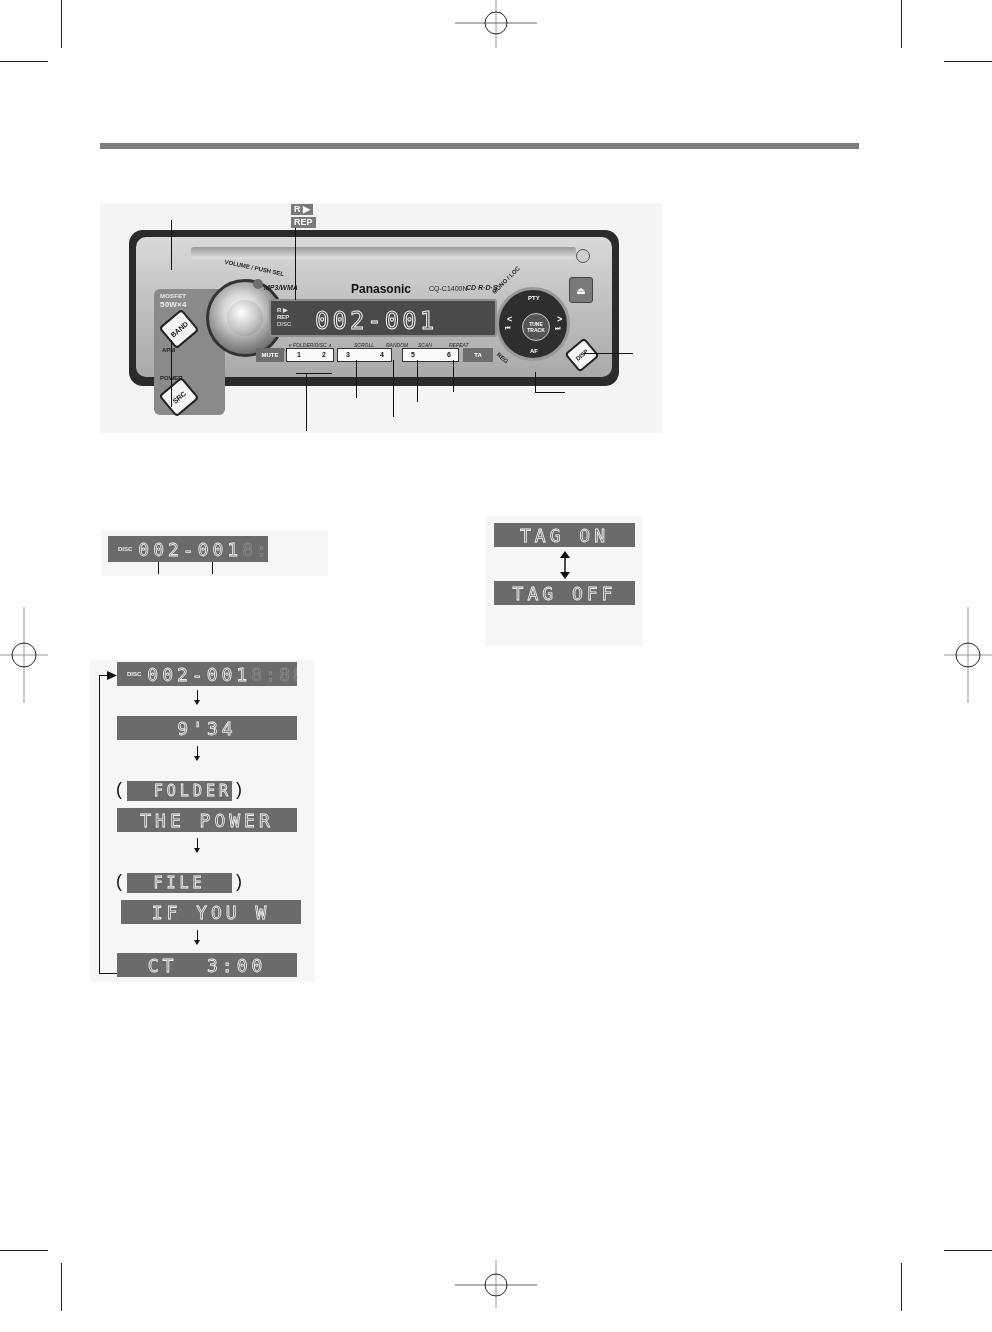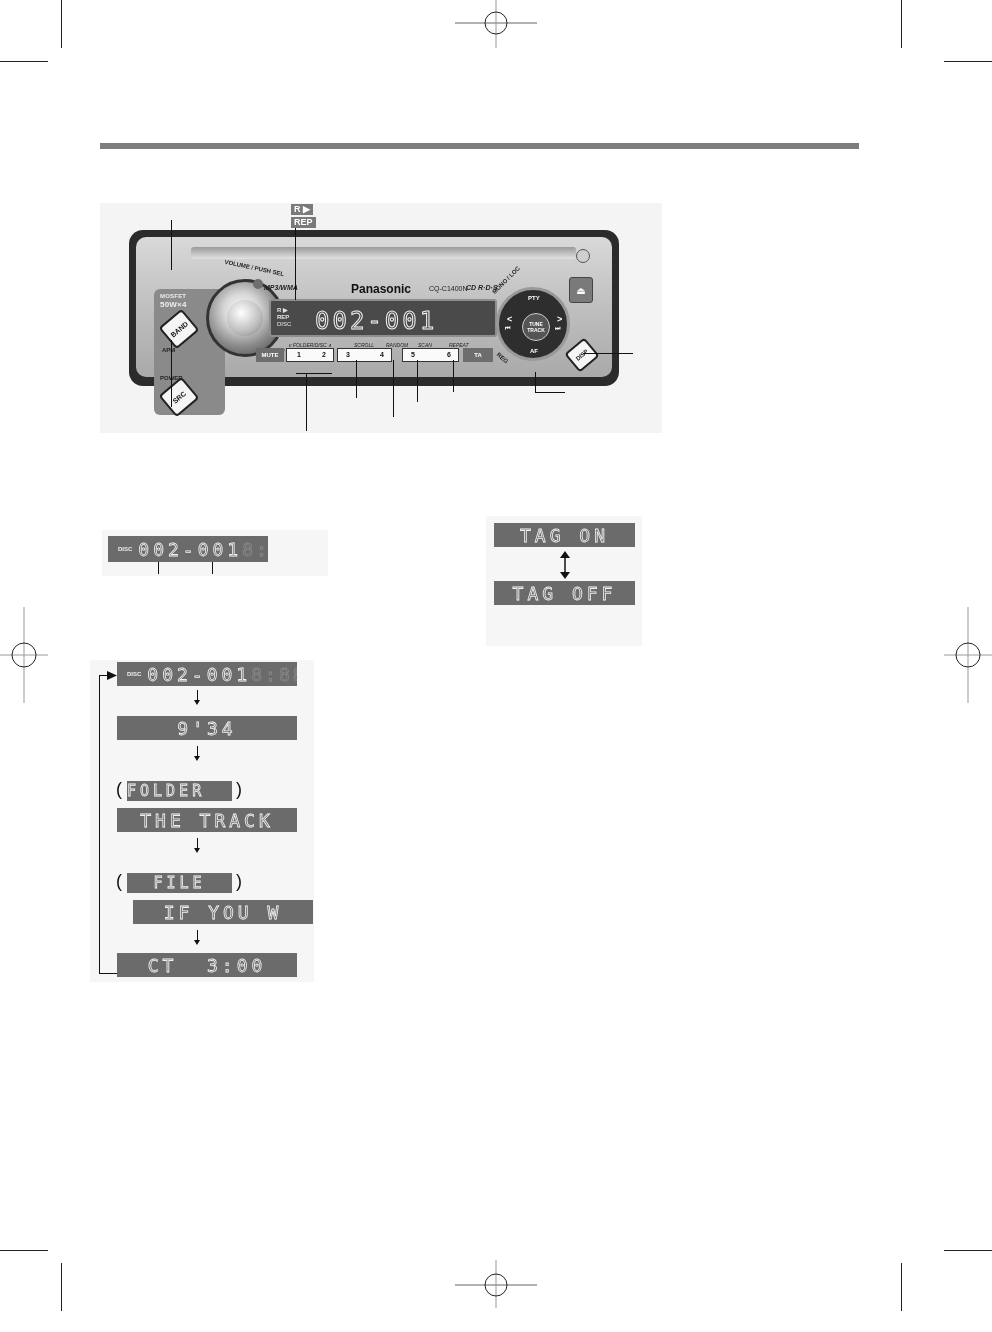--- a/index.html
+++ b/index.html
@@ -244,35 +244,35 @@
   <span class="ghost">8:88</span>
 </div>
 <div class="arrow-down" style="left:197px;top:690px;"></div>
 
 <div class="disp" style="left:117px;top:716px;width:180px;height:24px;font-size:18px;justify-content:center;">
   <span class="txt">9'34</span>
 </div>
 <div class="arrow-down" style="left:197px;top:746px;"></div>
 
 <span class="paren" style="left:116px;top:779px;">(</span>
-<div class="disp" style="left:127px;top:781px;width:105px;height:20px;font-size:15px;justify-content:flex-start;">
+<div class="disp" style="left:127px;top:781px;width:105px;height:20px;font-size:15px;justify-content:flex-end;">
   <span class="txt">FOLDER</span>
 </div>
 <span class="paren" style="left:236px;top:779px;">)</span>
 <div class="disp" style="left:117px;top:808px;width:180px;height:24px;font-size:18px;justify-content:center;">
-  <span class="txt">THE TRACK</span>
+  <span class="txt">THE POWER</span>
 </div>
 <div class="arrow-down" style="left:197px;top:838px;"></div>
 
 <span class="paren" style="left:116px;top:871px;">(</span>
 <div class="disp" style="left:127px;top:873px;width:105px;height:20px;font-size:15px;justify-content:center;">
   <span class="txt">FILE</span>
 </div>
 <span class="paren" style="left:236px;top:871px;">)</span>
-<div class="disp" style="left:133px;top:900px;width:180px;height:24px;font-size:18px;justify-content:center;">
+<div class="disp" style="left:121px;top:900px;width:180px;height:24px;font-size:18px;justify-content:center;">
   <span class="txt">IF YOU W</span>
 </div>
 <div class="arrow-down" style="left:197px;top:930px;"></div>
 
 <div class="disp" style="left:117px;top:953px;width:180px;height:24px;font-size:18px;justify-content:center;">
   <span class="txt">CT  3:00</span>
 </div>
 
 <div class="cl-h" style="left:99px;top:973px;width:18px;"></div>
 <div class="cl-v" style="left:99px;top:675px;height:299px;"></div>

